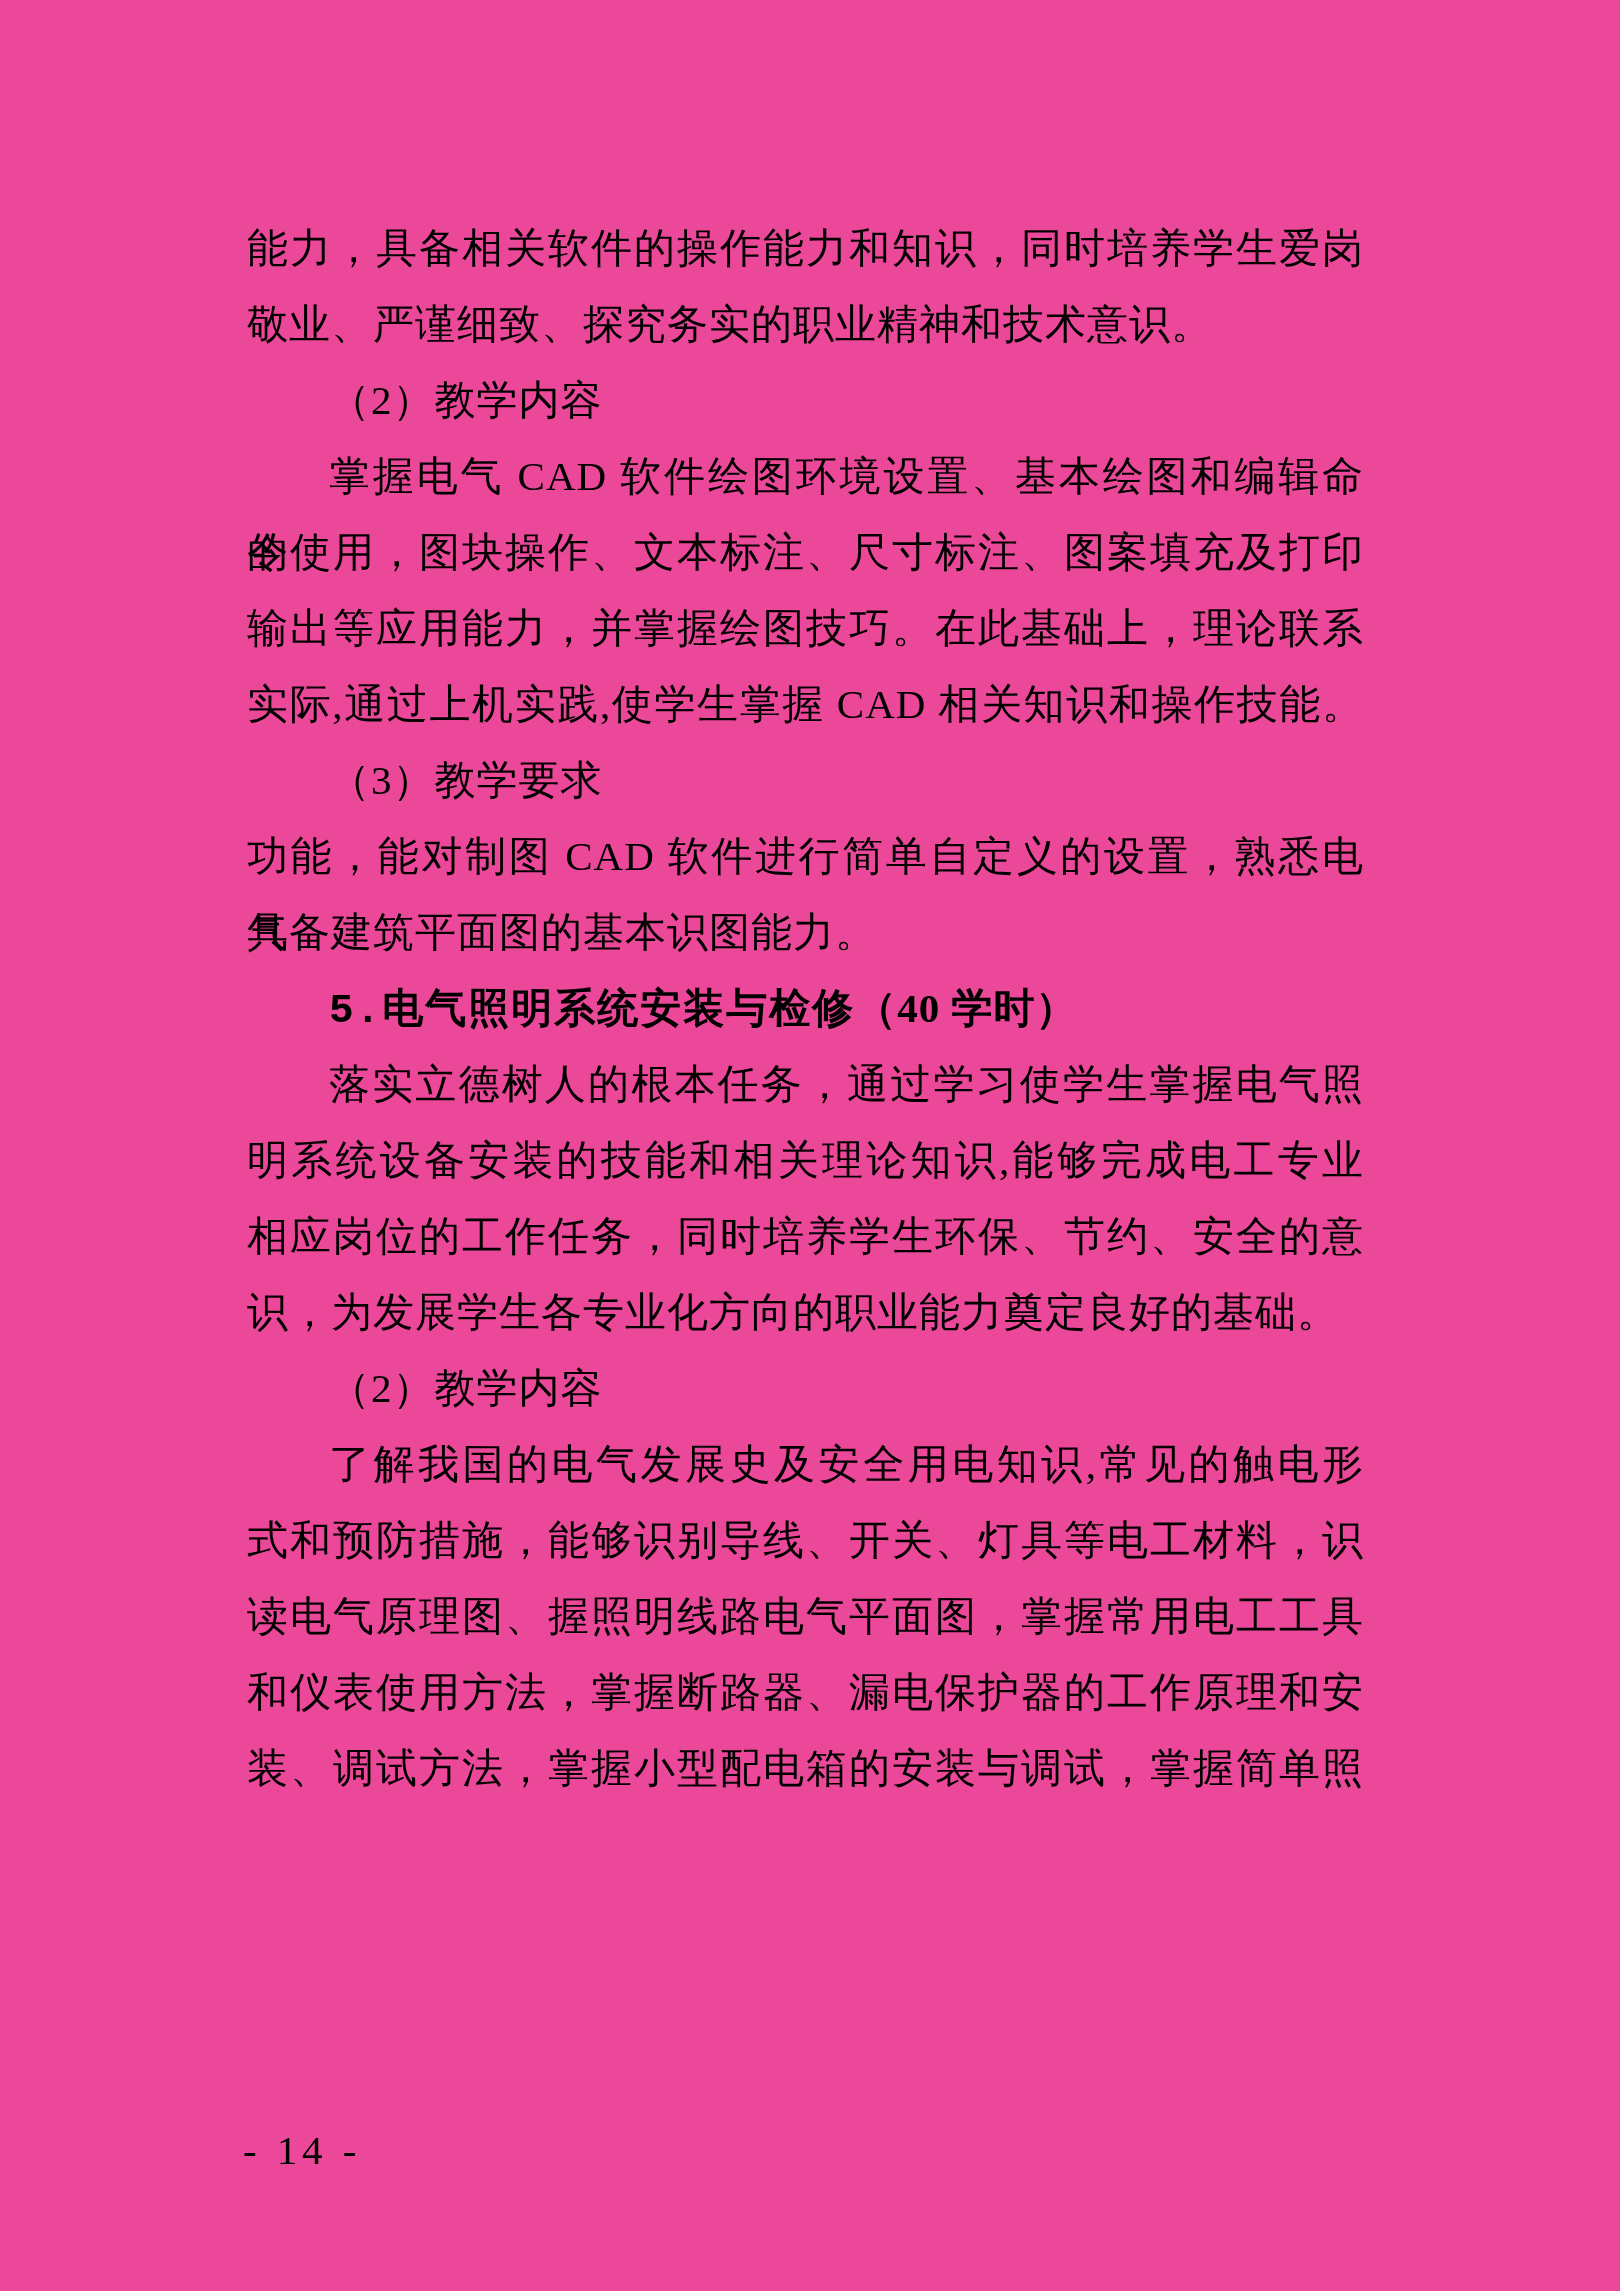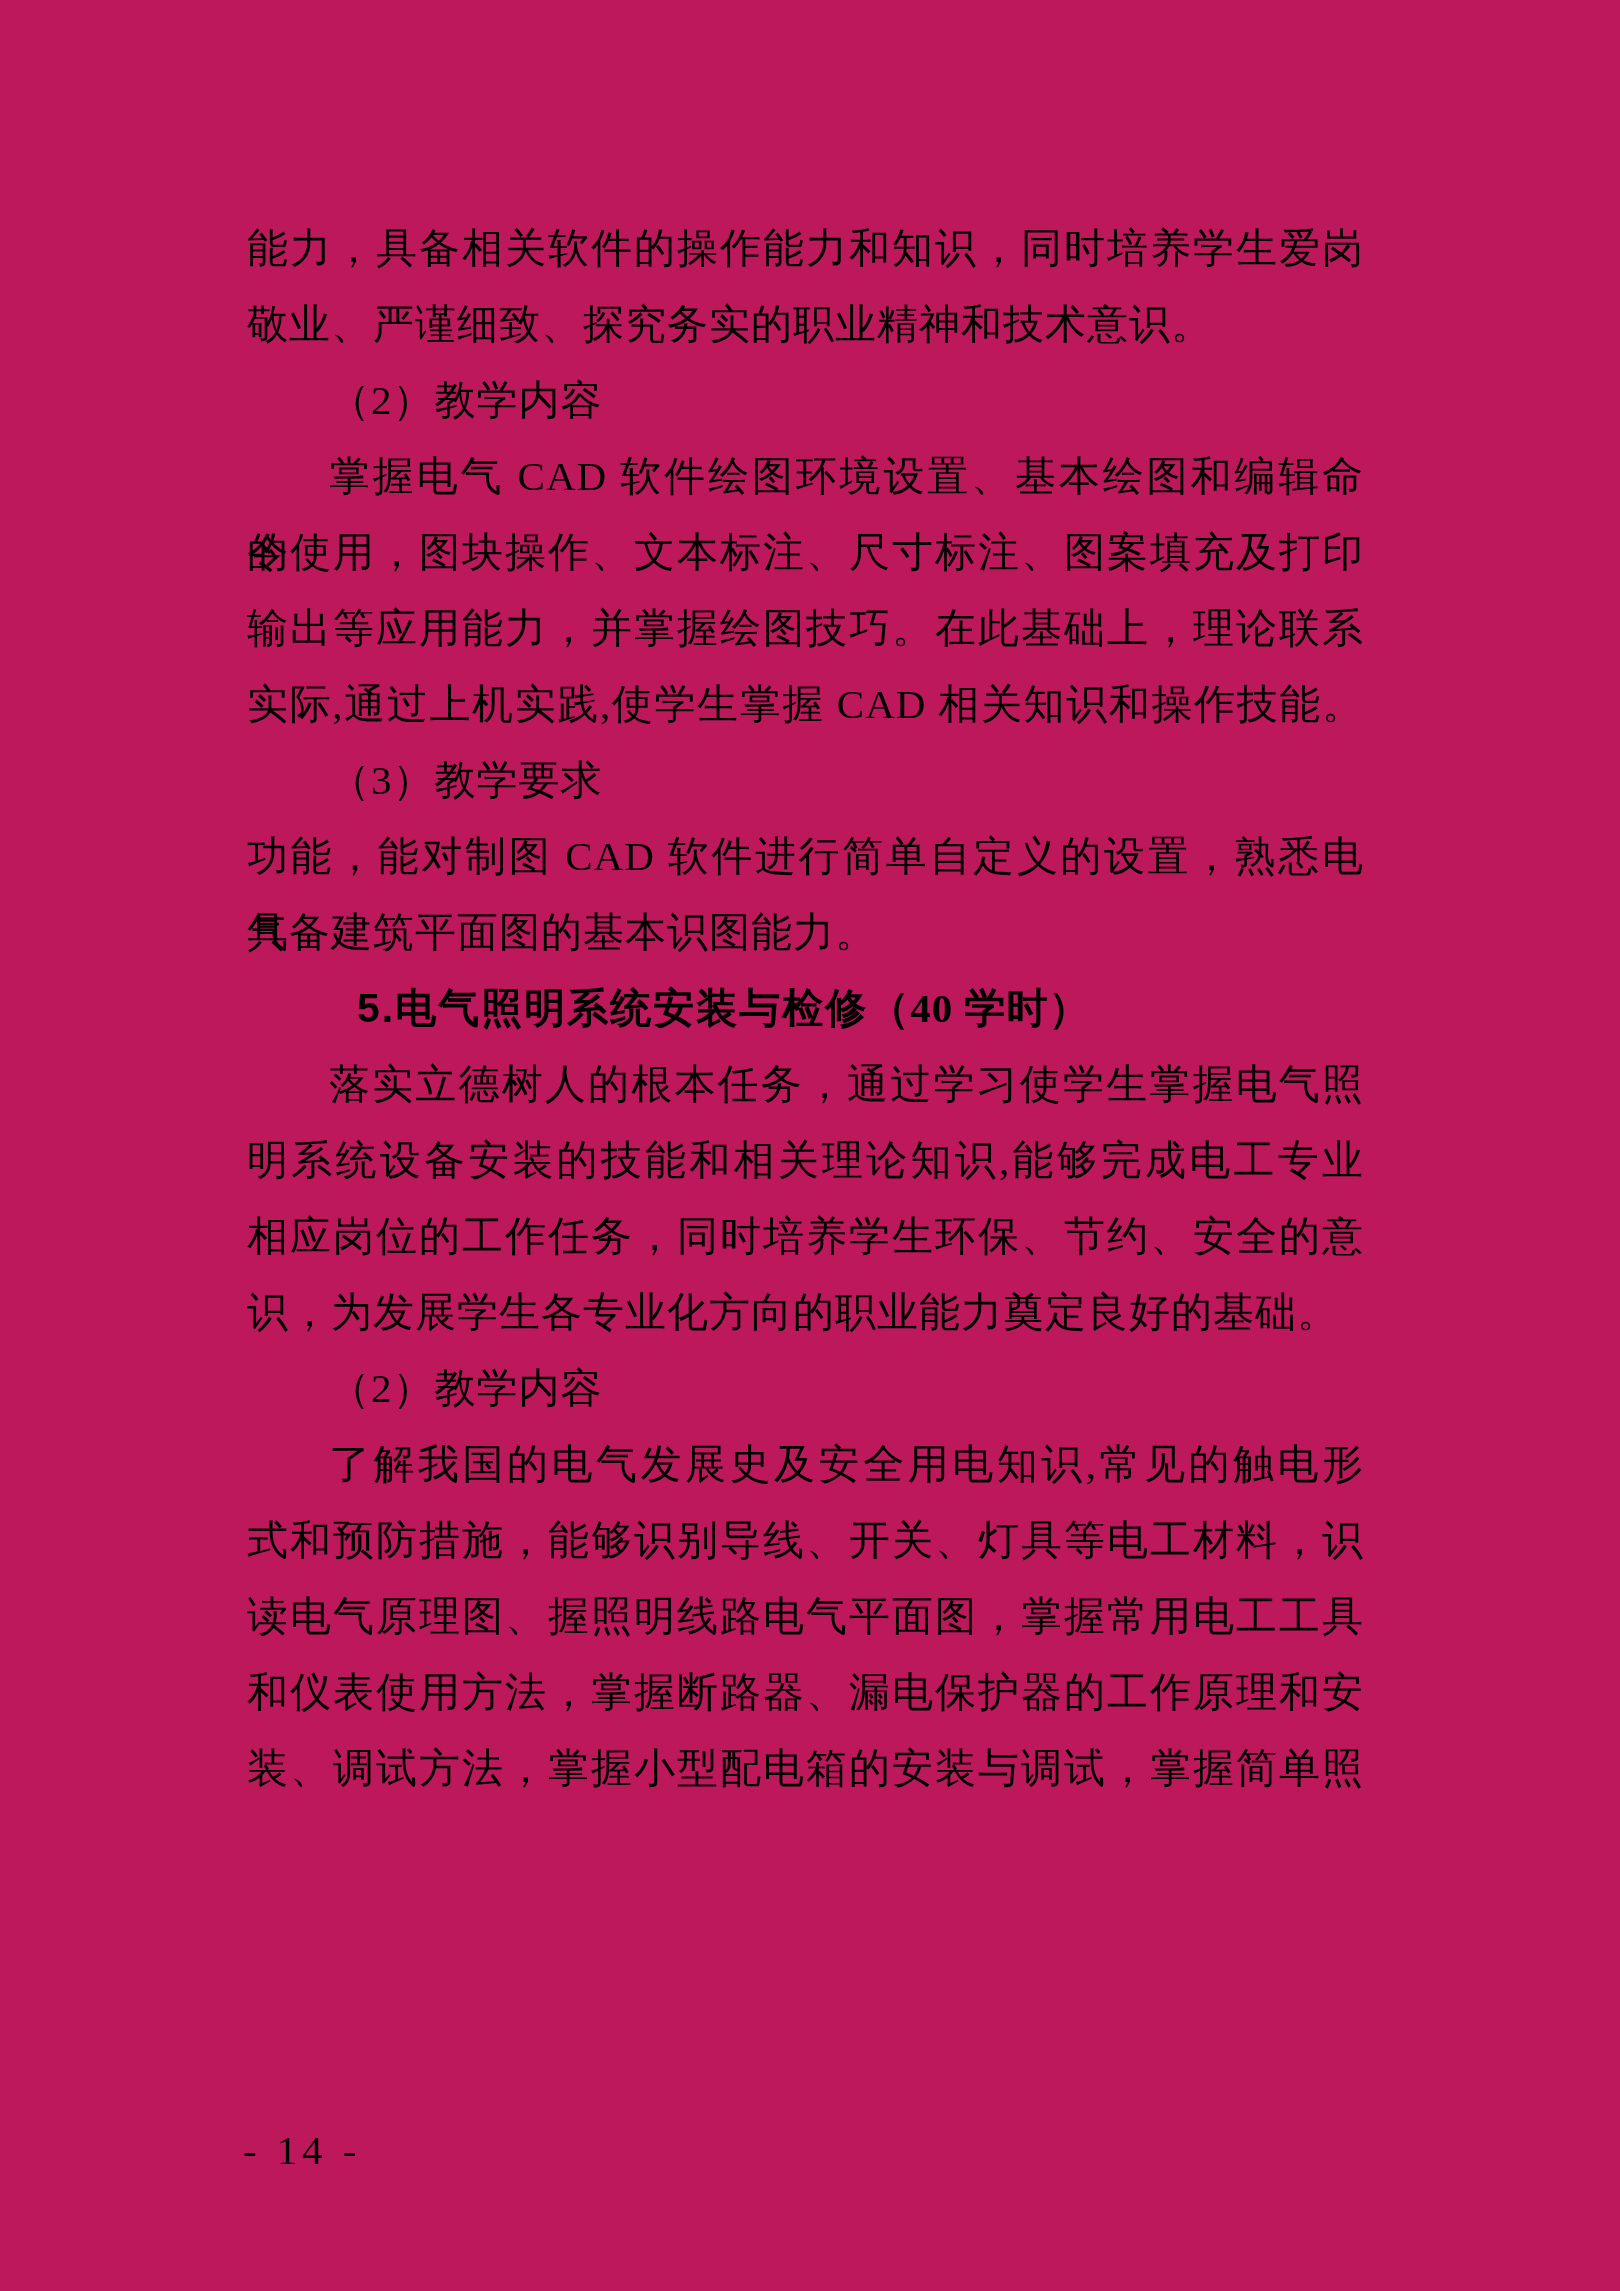--- a/index.html
+++ b/index.html
@@ -1,20 +1,20 @@
 <!DOCTYPE html>
 <html><head>
 <meta charset="utf-8">
 <style>
   html, body { margin: 0; padding: 0; background: #e8e8e8; }
   .page {
     position: relative;
     width: 1620px;
     height: 2292px;
-    background: #be185d;
+    background: #ec4899;
     font-family: "Liberation Serif", "DejaVu Serif", serif;
     color: #000000;
     overflow: hidden;
   }
   .text-block {
     position: absolute;
     left: 247px;
     top: 210px;
     width: 1117px;
   }
@@ -28,23 +28,22 @@
   }
   .line.full {
     text-align: justify;
     text-align-last: justify;
   }
   .line.indent {
     text-indent: 2em;
   }
   .line .bold-seg {
     font-weight: 700;
-    font-family: Liberation Sans, sans-serif;
+    font-family: Liberation Mono, monospace;
     letter-spacing: 2px;
-    margin-left: 28px;
   }
   .line .normal-seg {
     font-weight: 700;
     margin-top: 44px;
   }
   .footer {
     position: absolute;
     left: 243px;
     top: 2129px;
     font-size: 41px;

